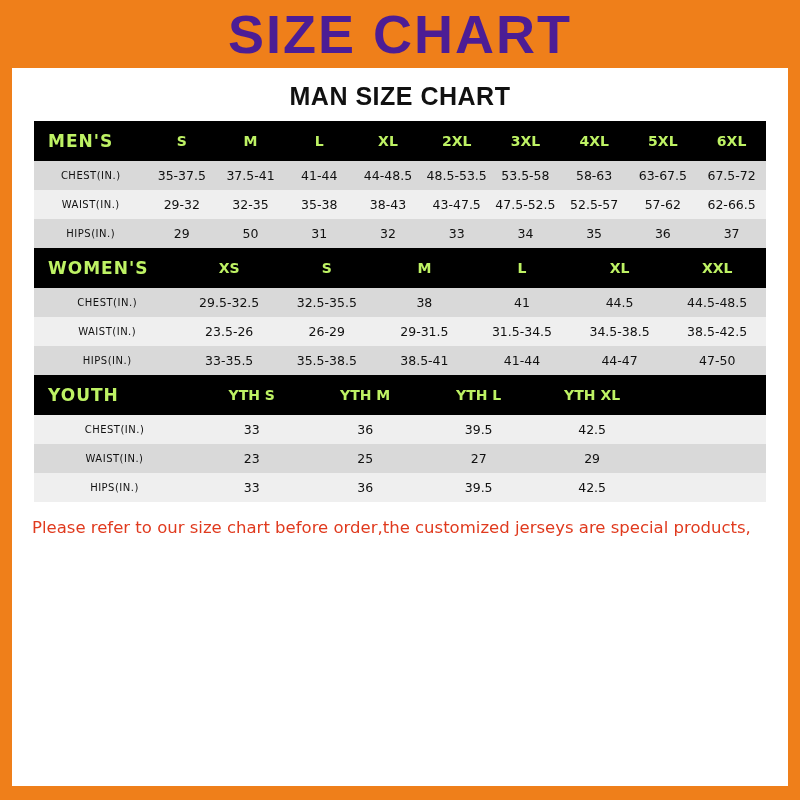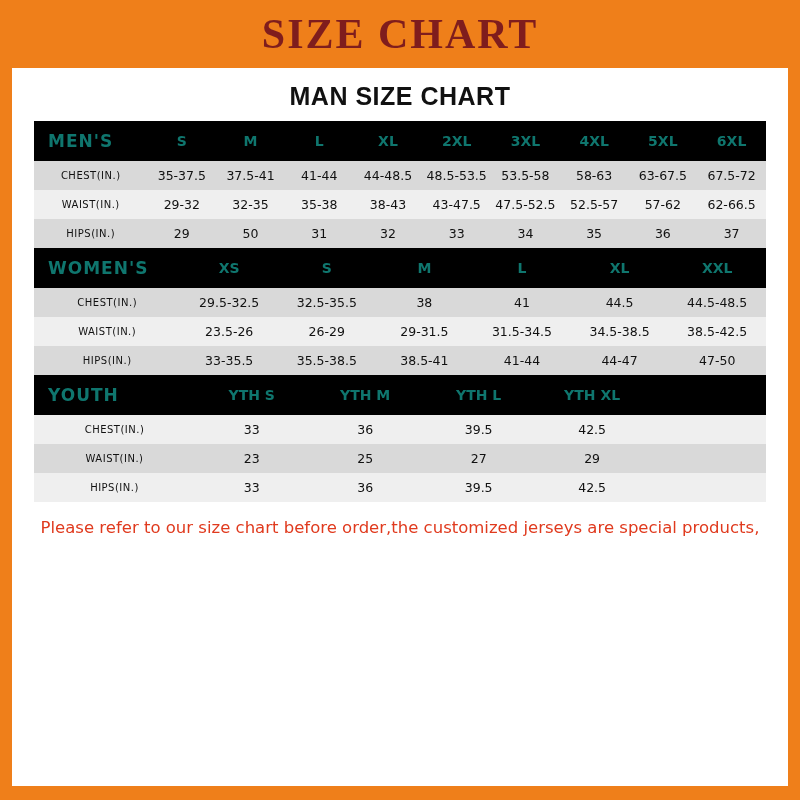--- a/index.html
+++ b/index.html
@@ -25,25 +25,25 @@
   .header-band {
     background: #ef7f1a;
     height: 68px;
     display: flex;
     align-items: center;
     justify-content: center;
     margin-left: -12px;
     margin-right: -12px;
   }
   .header-title {
-    font-family: Liberation Serif, serif;
+    font-family: Liberation Sans, sans-serif;
     font-weight: bold;
-    font-size: 42px;
+    font-size: 54px;
     letter-spacing: 2px;
-    color: #7f1d1d;
+    color: #4c1d95;
     line-height: 1;
   }
   .section {
     padding: 0 22px;
   }
   .section-title {
     text-align: center;
     font-family: Liberation Sans, sans-serif;
     font-weight: bold;
     font-size: 25px;
@@ -51,21 +51,21 @@
     margin: 14px 0 10px 0;
     letter-spacing: 0.5px;
   }
   table.size-table {
     width: 100%;
     border-collapse: collapse;
     table-layout: fixed;
   }
   table.size-table thead th {
     background: #000000;
-    color: #0f766e;
+    color: #bef264;
     font-size: 14px;
     font-weight: bold;
     padding: 10px 2px;
     text-align: center;
     font-family: "DejaVu Sans", sans-serif;
   }
   table.size-table thead th.rowlabel {
     text-align: left;
     padding-left: 14px;
     font-size: 17px;
@@ -98,21 +98,20 @@
   .youth-table thead th { font-size: 15.5px; padding: 12px 2px; }
   .youth-table thead th.rowlabel { font-size: 17px; }
   .youth-table tbody td { font-size: 13.5px; padding: 9px 2px; }
   .youth-table tbody td.rowlabel { font-size: 14px; }
   .youth-table col.c0 { width: 22%; }
   .youth-table col.cx { width: 15.5%; }
   .youth-table col.cpad { width: 16%; }
 
   .footer-note {
     padding: 14px 20px 10px 20px;
-    text-align: center;
     color: #e03a1e;
     font-family: "DejaVu Sans", sans-serif;
     font-size: 16.5px;
     line-height: 1.45;
   }
   .footer-note .line { display: block; }
   .bottom-band {
     position: absolute;
     left: -12px;
     right: -12px;

